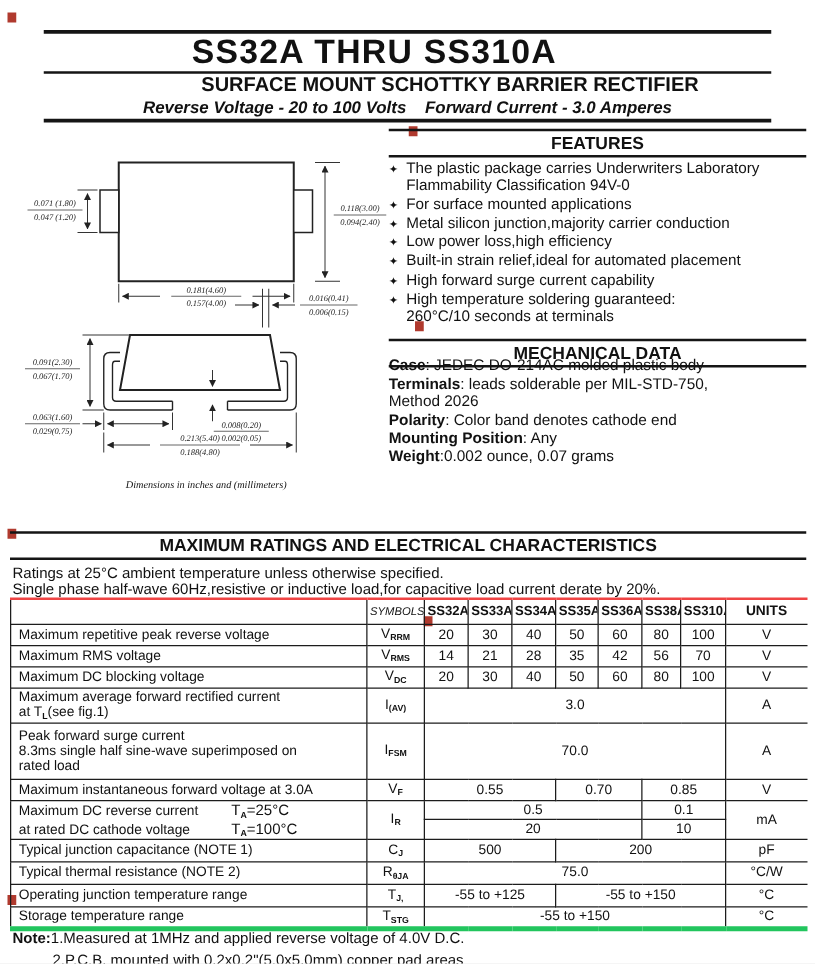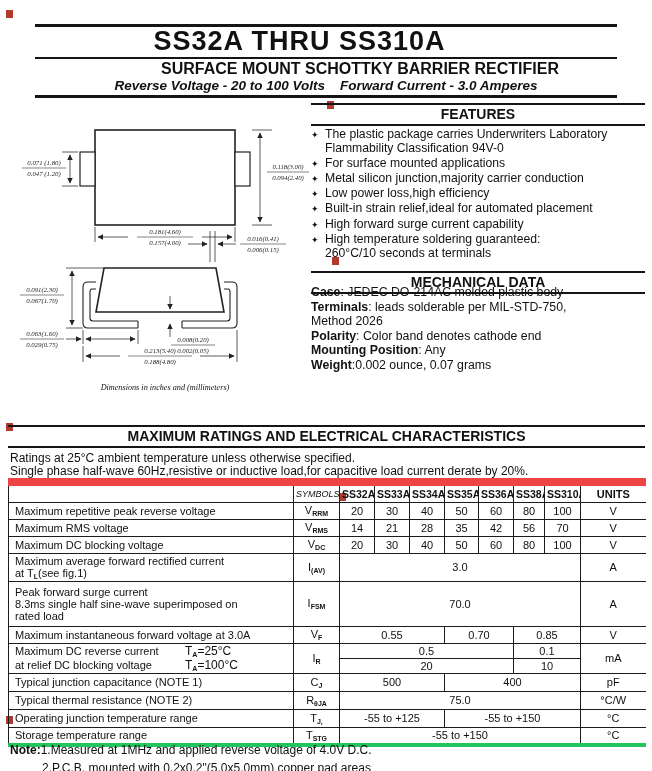--- a/index.html
+++ b/index.html
@@ -21,21 +21,21 @@
   .blt{width:14px;font-size:9px;padding-top:1px;flex:none;}
   .ftxt{flex:1;}
   .mech-body{left:311px;top:285px;width:338px;font-size:12.3px;line-height:14.6px;}
   .cond{font-size:12px;}
   
   table.rt{position:absolute;left:8px;top:478px;border-collapse:collapse;table-layout:fixed;width:637px;}
   table.rt td{border:1px solid #1c1c1c;font-size:11px;text-align:center;padding:0 2px;
               vertical-align:middle;overflow:hidden;}
   table.rt td:last-child{border-right:none;}
   table.rt td.lbl{text-align:left;padding-left:6px;}
-  tr.hdr td{border-top:8px solid #ef4444;font-weight:bold;font-size:10.5px;}
+  tr.hdr td{border-top:2px solid #ef4444;font-weight:bold;font-size:10.5px;}
   tr.hdr td.symh{font-weight:normal;font-style:italic;font-size:9px;}
   tr.last td{border-bottom:4px solid #22c55e;}
   td.sym{font-size:11px;}
   td.sym sub,.subx{font-size:7px;font-weight:bold;vertical-align:-2px;}
   .lblpart{display:inline-block;width:170px;}
   tr.h20{height:20px;} tr.h17{height:17px;} tr.h28{height:28px;} tr.h45{height:45px;}
   tr.h15{height:15px;} tr.h18{height:18px;}
   .notes{left:10px;top:741px;font-size:12px;line-height:18px;}
   .notes .ind{padding-left:32px;}
   .redmark{position:absolute;width:7px;height:8px;background:#b03a2e;}
@@ -294,36 +294,36 @@
       <td class="lbl">Maximum instantaneous forward voltage at 3.0A</td>
       <td class="sym"><span>V</span><sub>F</sub></td>
       <td colspan="3">0.55</td>
       <td colspan="2">0.70</td>
       <td colspan="2">0.85</td>
       <td>V</td>
     </tr>
     <tr class="h15">
       <td class="lbl" rowspan="2">
         <div><span class="lblpart">Maximum DC reverse current</span><span class="cond"><span>T</span><sub class="subx">A</sub><span>=25°C</span></span></div>
-        <div><span class="lblpart">at relief DC blocking voltage</span><span class="cond"><span>T</span><sub class="subx">A</sub><span>=100°C</span></span></div>
+        <div><span class="lblpart">at rated DC cathode voltage</span><span class="cond"><span>T</span><sub class="subx">A</sub><span>=100°C</span></span></div>
       </td>
       <td class="sym" rowspan="2"><span>I</span><sub>R</sub></td>
       <td colspan="5">0.5</td>
       <td colspan="2">0.1</td>
       <td rowspan="2">mA</td>
     </tr>
     <tr class="h15">
       <td colspan="5">20</td>
       <td colspan="2">10</td>
     </tr>
     <tr class="h18">
       <td class="lbl">Typical junction capacitance (NOTE 1)</td>
       <td class="sym"><span>C</span><sub>J</sub></td>
       <td colspan="3">500</td>
-      <td colspan="4">400</td>
+      <td colspan="4">200</td>
       <td>pF</td>
     </tr>
     <tr class="h18">
       <td class="lbl">Typical thermal resistance (NOTE 2)</td>
       <td class="sym"><span>R</span><sub>θJA</sub></td>
       <td colspan="7">75.0</td>
       <td>°C/W</td>
     </tr>
     <tr class="h18">
       <td class="lbl">Operating junction temperature range</td>

